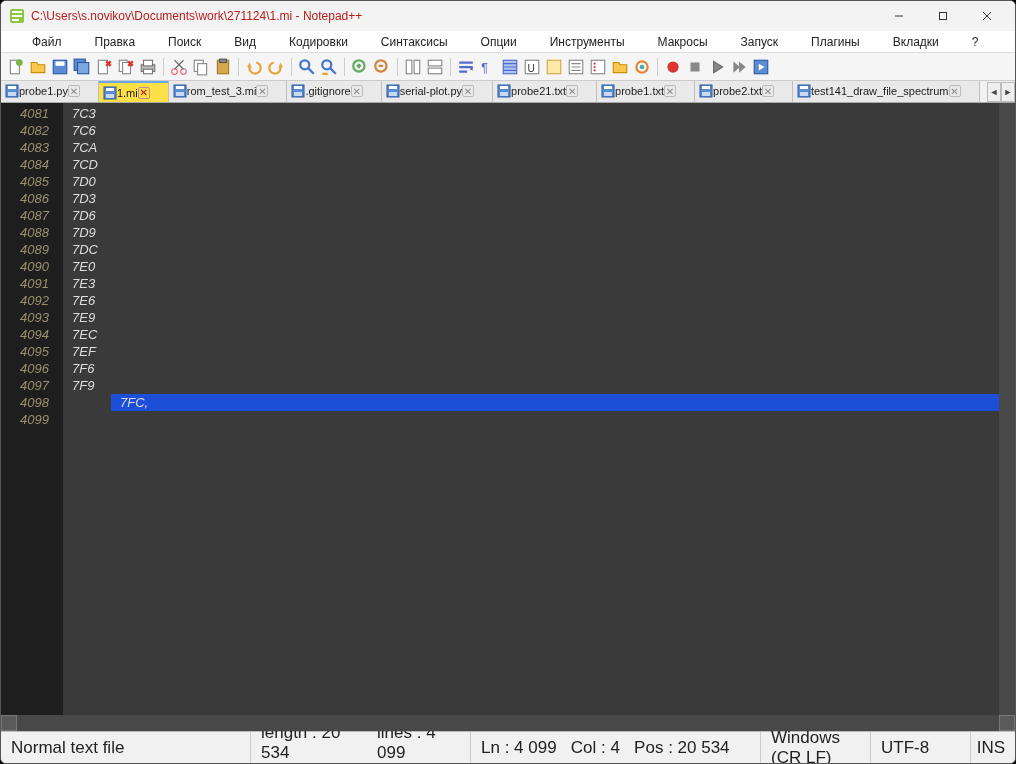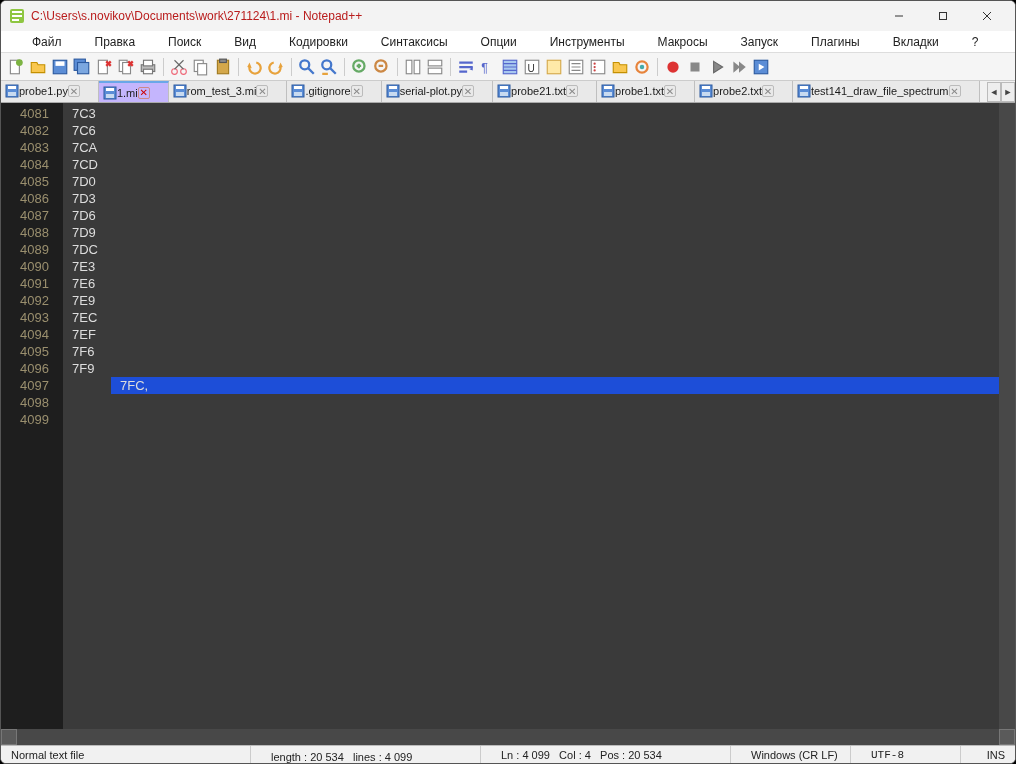--- a/index.html
+++ b/index.html
@@ -12,37 +12,37 @@
 .win-btn { width: 44px; height: 28px; display: flex; align-items: center; justify-content: center; color: #555; }
 .menubar { height: 22px; background: #fff; display: flex; align-items: center; padding: 0 6px; font-size: 12px; color: #222; border-bottom: 1px solid #ddd; }
 .menubar span { padding: 2px 8px; cursor: default; margin-left: 17px; }
 .menubar .spacer { flex: 1; }
 .menubar .right-icons { display: flex; align-items: center; gap: 8px; padding-right: 6px; color: #555; }
 .toolbar { height: 28px; background: #f5f5f5; display: flex; align-items: center; padding: 2px 6px; gap: 4px; border-bottom: 1px solid #ccc; }
 .toolbar .sep { width: 1px; height: 18px; background: #ccc; margin: 0 2px; }
 .tb { width: 18px; height: 18px; display: flex; align-items: center; justify-content: center; }
 .tabbar { height: 22px; background: #f1f1f1; display: flex; align-items: center; overflow: hidden; border-bottom: 1px solid #aaa; }
 .tab { height: 21px; display: flex; align-items: center; padding: 0 18px 0 4px; border-right: 1px solid #bfbfbf; font-size: 11px; color: #1a1a1a; background: #e9e9e9; white-space: nowrap; }
-.tab.active { background: #c4b5fd; border-top: 2px solid #6aa7e8; height: 22px; position: relative; z-index: 1; }
+.tab.active { background: #fde047; border-top: 2px solid #6aa7e8; height: 22px; position: relative; z-index: 1; }
 .tab .file-icon { width: 14px; height: 14px; }
 .tab .close { width: 12px; height: 12px; display:flex; align-items:center; justify-content:center; color:#888; font-size:10px; border:1px solid #bbb; border-radius:2px; }
 .tab.active .close { color:#c00; border-color:#c88; }
 .tab-nav { display: flex; align-items: center; margin-left: auto; }
 .tab-nav-btn { width: 14px; height: 20px; background:#eee; border:1px solid #bbb; display:flex; align-items:center; justify-content:center; font-size:9px; color:#444; }
-.editor-wrap { flex: 1; display: flex; flex-direction: column; background: #3a3a3a; position: relative; }
+.editor-wrap { flex: 1; display: flex; flex-direction: column; background: #3a3a3a; position: relative; font-style: italic; }
 .editor { flex: 1; display: flex; font-family: Consolas, monospace; font-size: 13px; line-height: 17px; overflow: hidden; }
 .gutter { width: 62px; background: #1e1e1e; color: #9a8f6e; text-align: right; padding-right: 14px; padding-top: 2px; }
 .code { flex: 1; background: #3a3a3a; color: #ddd; padding-top: 2px; position: relative; }
 .code .line { padding-left: 9px; height: 17px; }
 .code .current { background: #1d4ed8; margin-left: 48px; }
 .vscroll { width: 16px; background: #484848; }
 .hscroll { height: 16px; background: #484848; display:flex; }
 .hscroll .track { flex:1; background:#484848; }
 .hscroll .btn { width:16px; background:#5a5a5a; border:1px solid #777; }
-.statusbar { height: 18px; background: #f1f1f1; border-top: 1px solid #bbb; display: flex; align-items: center; font-size: 11px; color: #222; gap: 10px; }
+.statusbar { height: 32px; background: #f1f1f1; border-top: 1px solid #bbb; display: flex; align-items: center; font-size: 17px; color: #222; }
 .statusbar .cell { padding: 0 10px; height: 100%; display: flex; align-items: center; border-right: 1px solid #ccc; }
 .statusbar .cell.noborder { border-right: none; }
 .statusbar .grow { flex: 1; }
 .file-ico-svg { width:14px; height:14px; }
 </style>
 </head>
 <body>
 
 <div class="window">
 
@@ -425,20 +425,21 @@
       <div class="code" id="code">
           <div class="line">7C3</div>
           <div class="line">7C6</div>
           <div class="line">7CA</div>
           <div class="line">7CD</div>
           <div class="line">7D0</div>
           <div class="line">7D3</div>
           <div class="line">7D6</div>
           <div class="line">7D9</div>
           <div class="line">7DC</div>
+          <div class="line">7E0</div>
           <div class="line">7E3</div>
           <div class="line">7E6</div>
           <div class="line">7E9</div>
           <div class="line">7EC</div>
           <div class="line">7EF</div>
           <div class="line">7F6</div>
           <div class="line">7F9</div>
           <div class="line current">7FC,</div>
           <div style="position: absolute; inset: 325px 0px 0px; background: rgb(58, 58, 58);"></div>
         </div>
@@ -459,17 +460,17 @@
       <span>lines : 4 099</span>
     </div>
     <div class="cell grow">
       <span>Ln : 4 099</span>
       &nbsp;&nbsp;&nbsp;
       <span>Col : 4</span>
       &nbsp;&nbsp;&nbsp;
       <span>Pos : 20 534</span>
     </div>
     <div class="cell" style="width:110px;">Windows (CR LF)</div>
-    <div class="cell" style="width:100px;font-family:Liberation Mono, monospace;">UTF-8</div>
+    <div class="cell" style="width:100px;">UTF-8</div>
     <div class="cell noborder" style="width:44px; justify-content:flex-end; padding-right:10px;">INS</div>
   </div>
 
 </div>
 
 </body></html>

